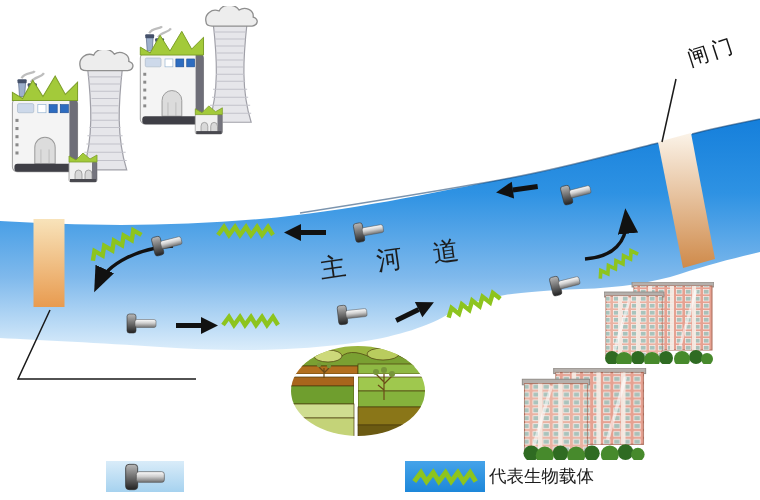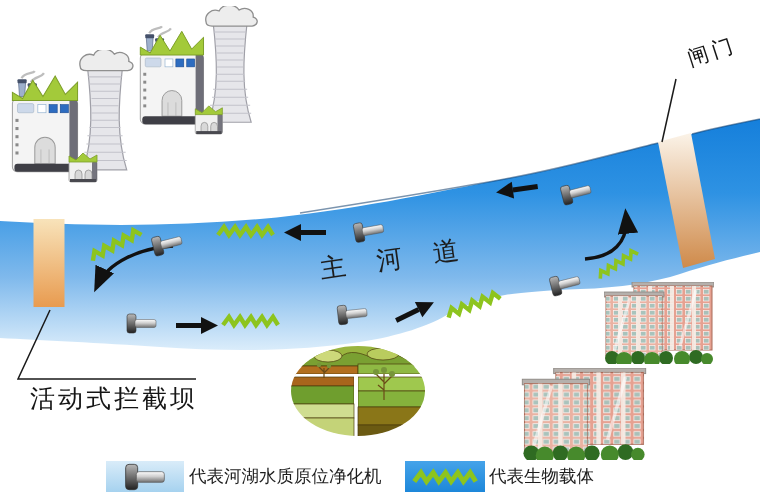--- a/index.html
+++ b/index.html
@@ -256,29 +256,27 @@
       </g>
     <g transform="translate(443,308) rotate(-20)">
         <use href="#zig"></use>
       </g>
     <g transform="translate(594,272) rotate(-33) scale(0.82)">
         <use href="#zig"></use>
       </g>
   </svg>
 
   <div class="lbl" id="gate-label">闸门</div>
-  <div class="lbl" id="dam-label">活动式拦截坝</div>
   <div class="lbl" id="river-label">主河道</div>
 
   <div class="legend-box" id="legend-box-1">
     <svg width="44" height="28" viewBox="-2 0 33 19">
       <use href="#bolt"></use>
     </svg>
   </div>
-  <div class="legend-label" id="legend-label-1">代表河湖水质原位净化机</div>
 
   <div class="legend-box" id="legend-box-2">
     <svg width="66" height="18" viewBox="0 0 59 14">
       <use href="#zig"></use>
     </svg>
   </div>
   <div class="legend-label" id="legend-label-2">代表生物载体</div>
 
 </div>
 

